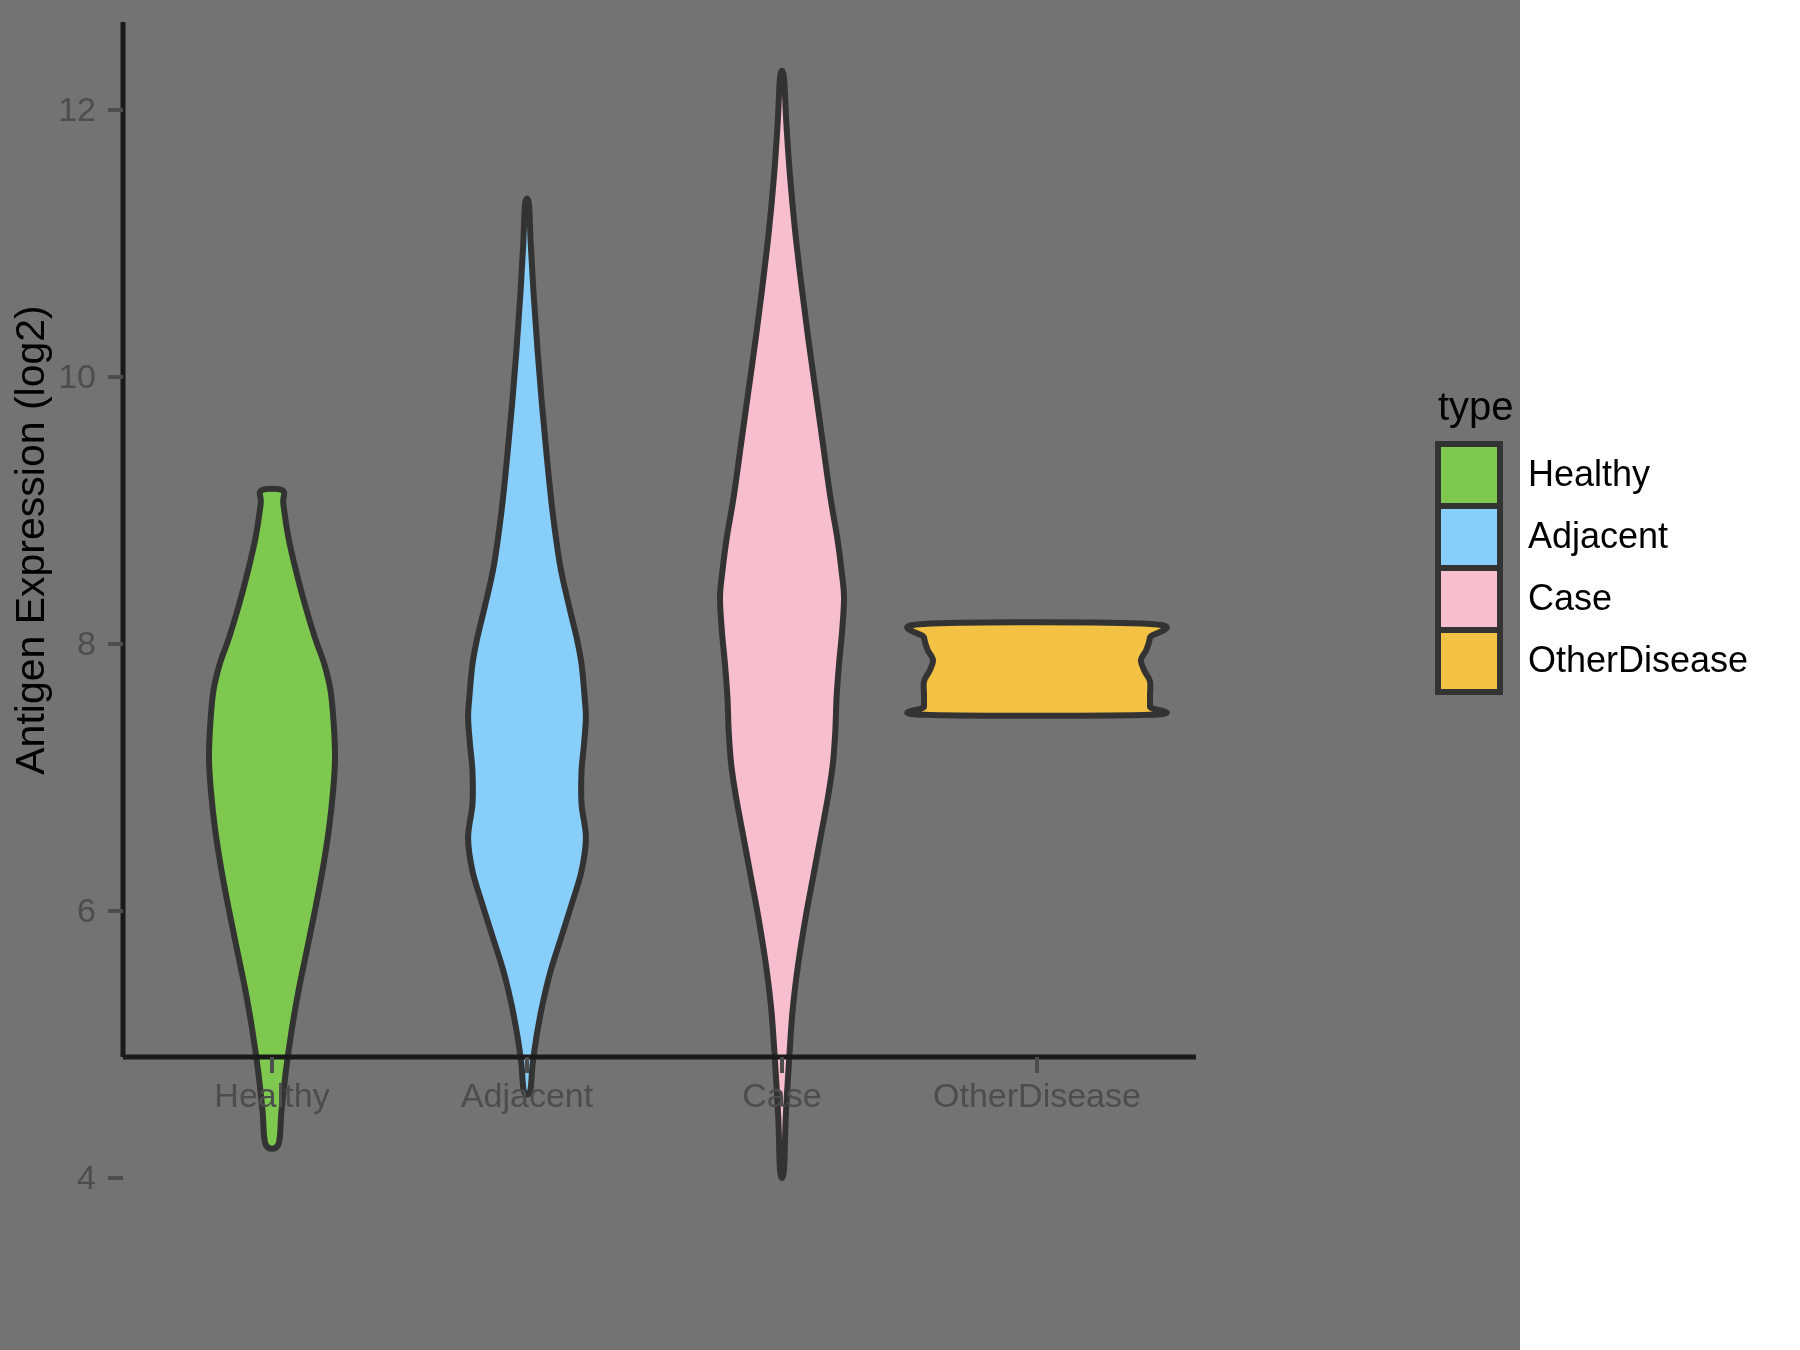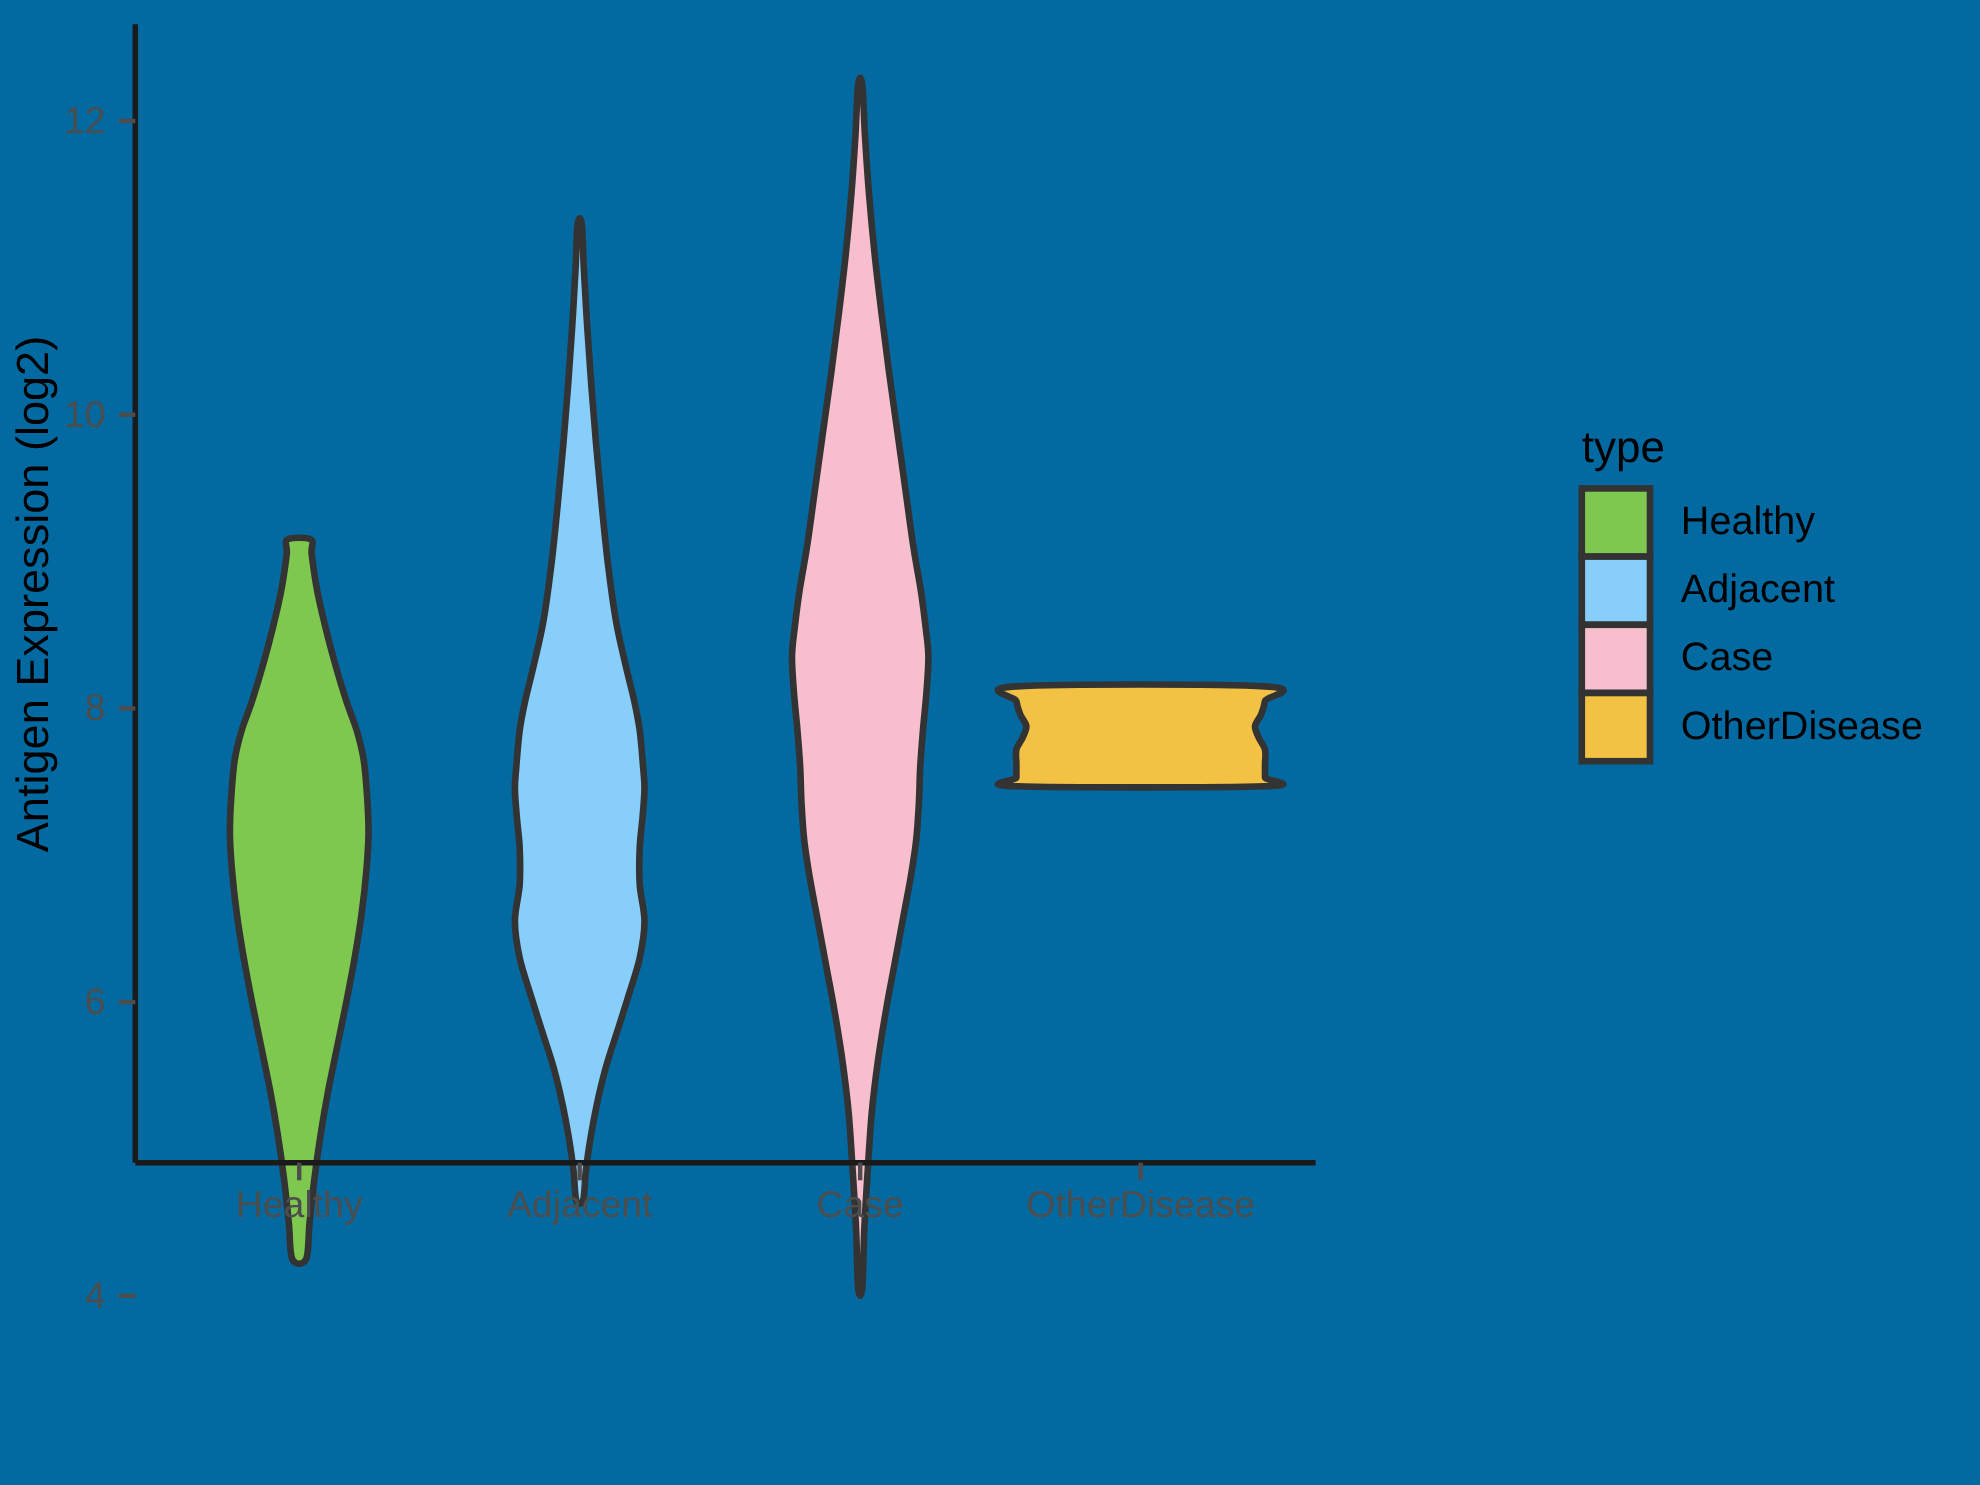--- a/index.html
+++ b/index.html
@@ -8,23 +8,23 @@
     background: #ffffff;
   }
   body {
     width: 1800px;
     height: 1350px;
     font-family: "Liberation Sans", sans-serif;
     overflow: hidden;
   }
   #plot-root {
     position: relative;
-    width: 1800px;
+    width: 1520px;
     height: 1350px;
-    background: #0369a1;
+    background: #737373;
   }
   svg.plot-svg {
     position: absolute;
     left: 0;
     top: 0;
     width: 1800px;
     height: 1350px;
   }
   .axis-line {
     stroke: #1a1a1a;

